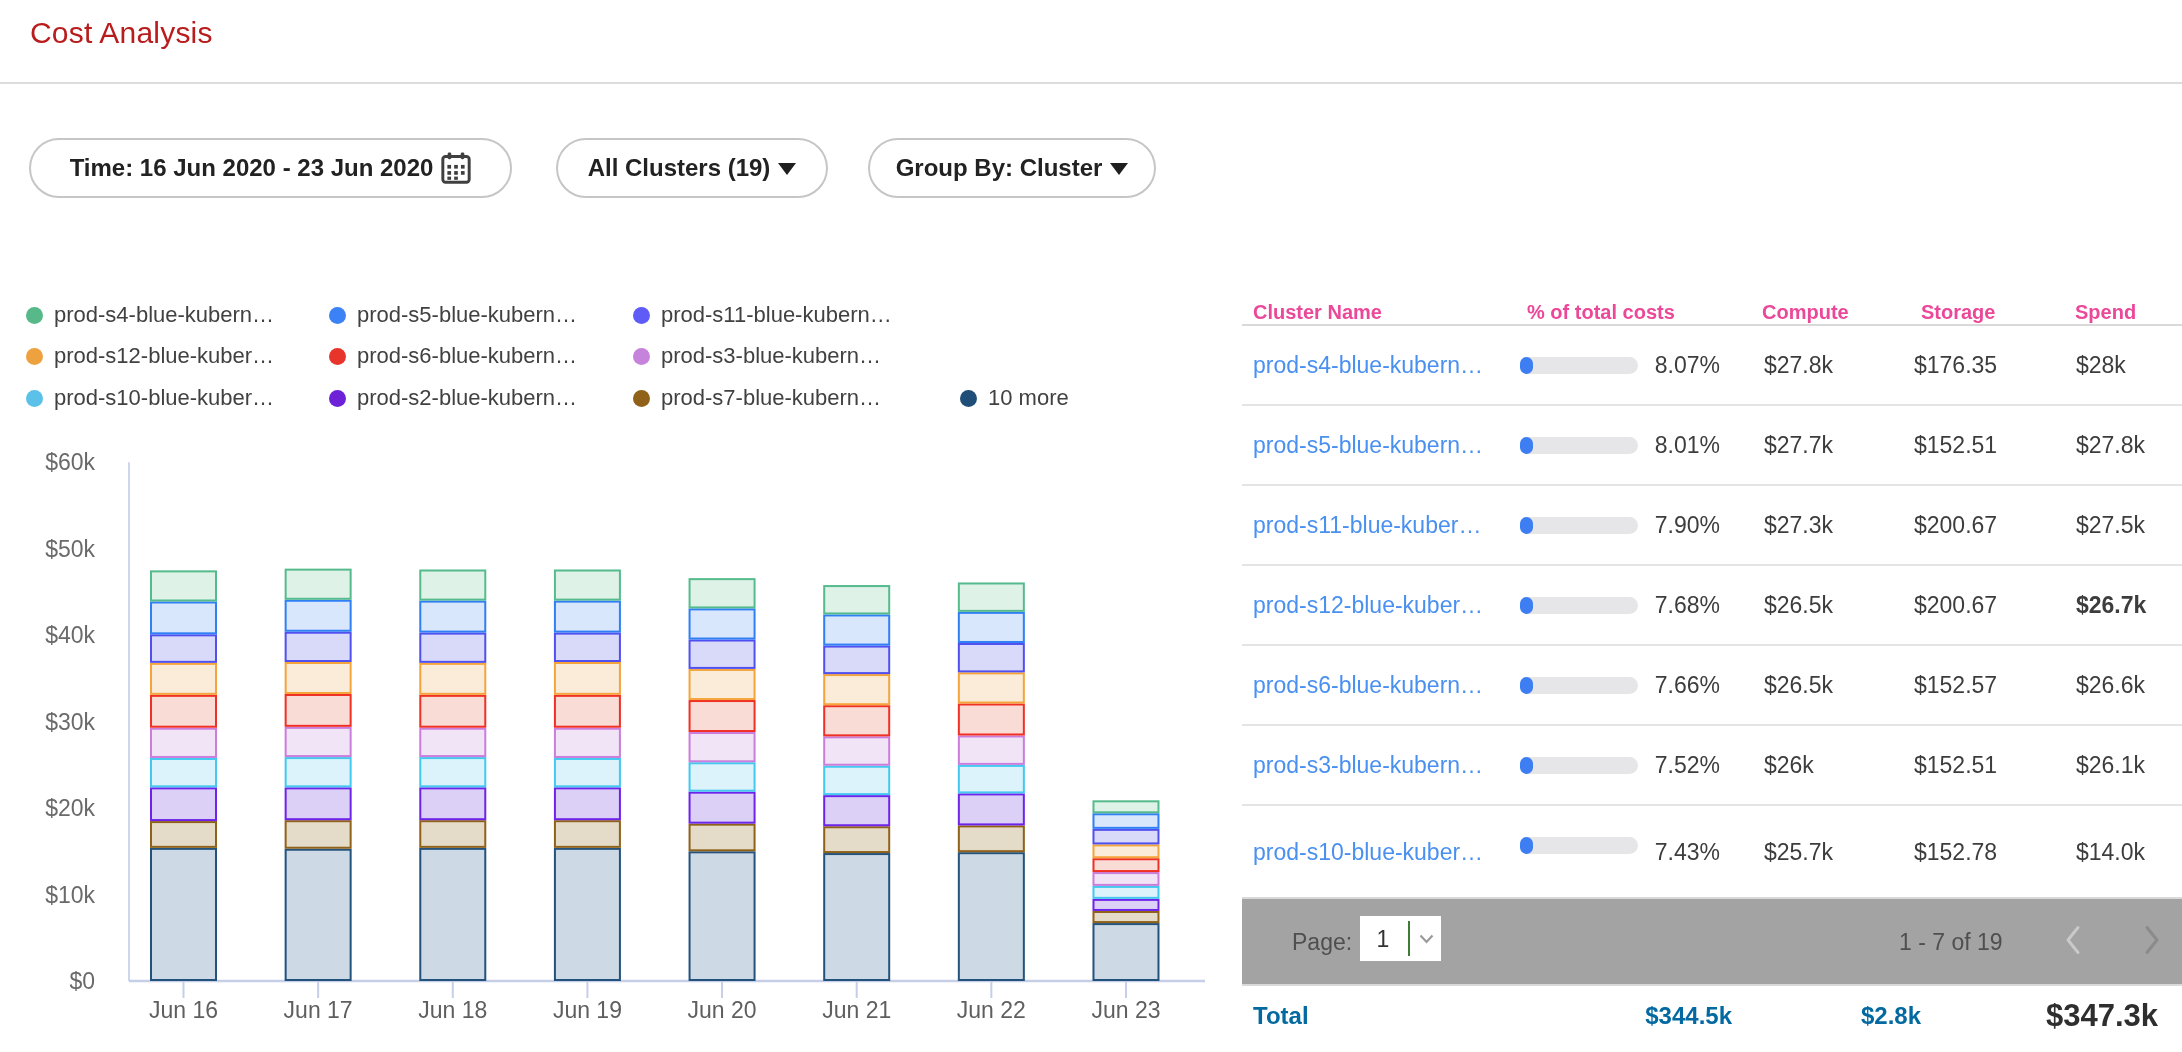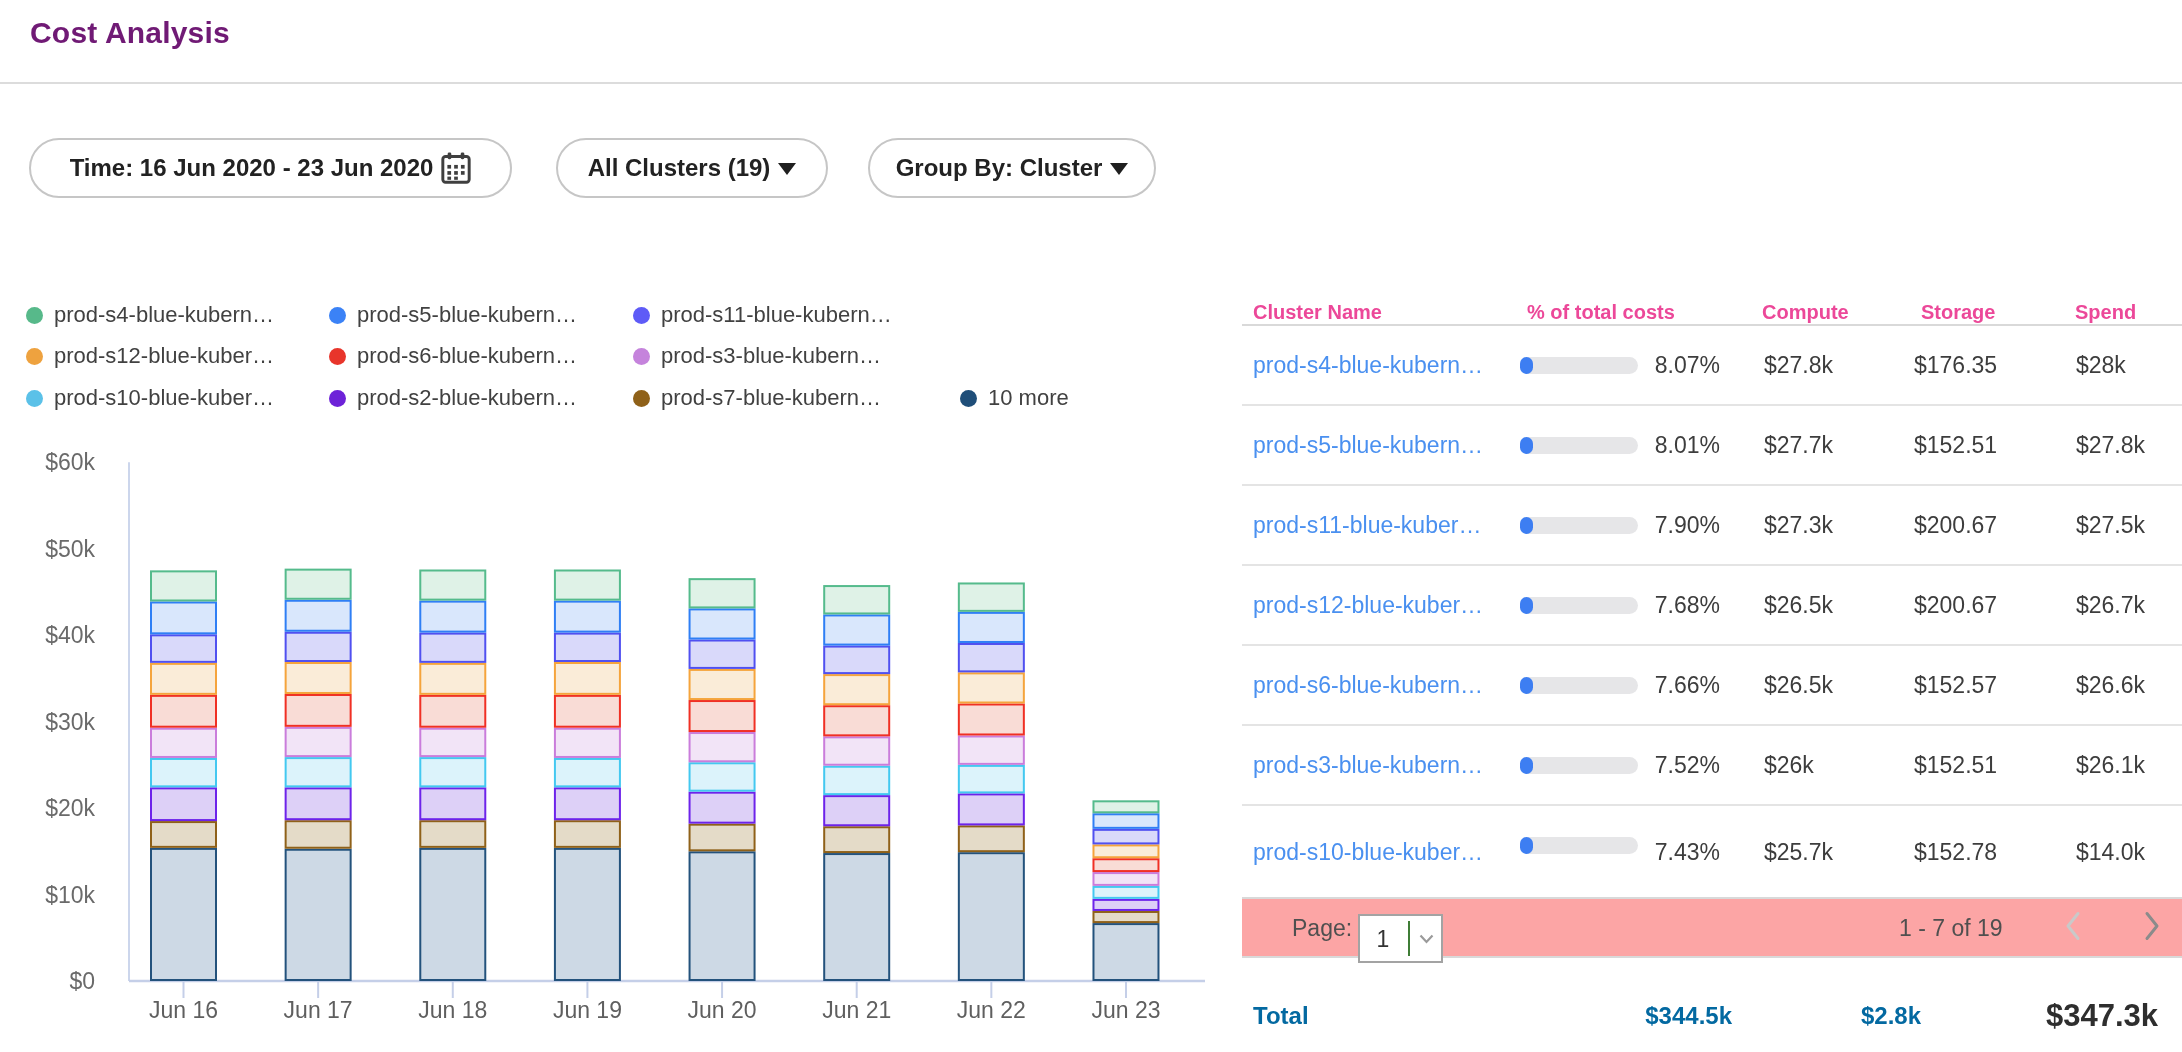--- a/index.html
+++ b/index.html
@@ -4,21 +4,21 @@
 <style>
   * { margin:0; padding:0; box-sizing:border-box; }
   html,body { background:#ffffff; }
   body {
     width:2182px; height:1052px; position:relative; overflow:hidden;
     font-family:"Liberation Sans","DejaVu Sans",sans-serif; color:#3d3d3d;
   }
   .abs { position:absolute; }
 
   
-  #page-title { left:30px; top:16px; font-size:30px; font-weight:bold; color:#701a75; letter-spacing:.2px; }
+  #page-title { left:30px; top:16px; font-size:30px; font-weight:normal; color:#b91c1c; letter-spacing:.2px; }
   #title-divider { left:0; top:82px; width:2182px; height:0; border-top:2px solid #dcdcdc; }
 
   
   .pill {
     position:absolute; top:138px; height:60px; border:2px solid #c6c6c6; border-radius:30px;
     background:#fff; display:flex; align-items:center; justify-content:center; gap:8px;
     font-size:24px; font-weight:bold; color:#222; cursor:pointer;
   }
   #pill-time   { left:29px;  width:483px; }
   #pill-clusters { left:556px; width:272px; }
@@ -42,21 +42,21 @@
   .trow { position:absolute; left:1242px; width:940px; height:80px; border-bottom:2px solid #e4e4e4; }
   .trow.last { border-bottom:none; height:91px; }
   .cell { position:absolute; top:50%; transform:translateY(-50%); font-size:23px; white-space:nowrap; }
   .cluster-link { color:#4a90f0; text-decoration:none; cursor:pointer; }
   .ptrack { position:absolute; left:278px; top:31px; width:118px; height:17px; background:#e6e6e8; border-radius:9px; }
   .pfill  { position:absolute; left:0; top:0; height:17px; background:#3d7ef2; border-radius:9px; }
   .pct-val { left:402px; width:76px; text-align:right; color:#3d3d3d; }
 
   
   #pagination {
-    left:1242px; top:897px; width:940px; height:61px; background:#fca5a5;
+    left:1242px; top:897px; width:940px; height:89px; background:#a3a3a3;
     border-top:2px solid #d9d9d9; border-bottom:2px solid #d9d9d9;
   }
   .pag-text { position:absolute; top:50%; transform:translateY(-50%); font-size:23px; color:#4f4f4f; white-space:nowrap; }
   #page-select {
     position:absolute; left:116px; top:15px; width:85px; height:49px; background:#fff;
     border:2px solid #a3a3a3; cursor:pointer;
   }
   #page-select .val { position:absolute; left:0; top:50%; transform:translateY(-50%); width:46px; text-align:center; font-size:23px; color:#333; }
   #page-select .vline { position:absolute; left:48px; top:5px; width:2px; height:35px; background:#3f7d36; }
   #page-select svg { position:absolute; right:7px; top:50%; transform:translateY(-50%); }
@@ -293,21 +293,21 @@
       <span class="cell " style="left: 834px;">$27.5k</span>
     </div>
     <div class="trow" style="top: 566px;">
       <a class="cell cluster-link" style="left: 11px;">prod-s12-blue-kuber…</a>
       <div class="ptrack">
         <div class="pfill" style="width: 13px;"></div>
       </div>
       <span class="cell pct-val" style="left: 402px;">7.68%</span>
       <span class="cell " style="left: 522px;">$26.5k</span>
       <span class="cell " style="left: 672px;">$200.67</span>
-      <span class="cell " style="left: 834px;">$26.7k</span>
+      <span class="cell " style="left: 834px; font-weight: bold;">$26.7k</span>
     </div>
     <div class="trow" style="top: 646px;">
       <a class="cell cluster-link" style="left: 11px;">prod-s6-blue-kubern…</a>
       <div class="ptrack">
         <div class="pfill" style="width: 13px;"></div>
       </div>
       <span class="cell pct-val" style="left: 402px;">7.66%</span>
       <span class="cell " style="left: 522px;">$26.5k</span>
       <span class="cell " style="left: 672px;">$152.57</span>
       <span class="cell " style="left: 834px;">$26.6k</span>

